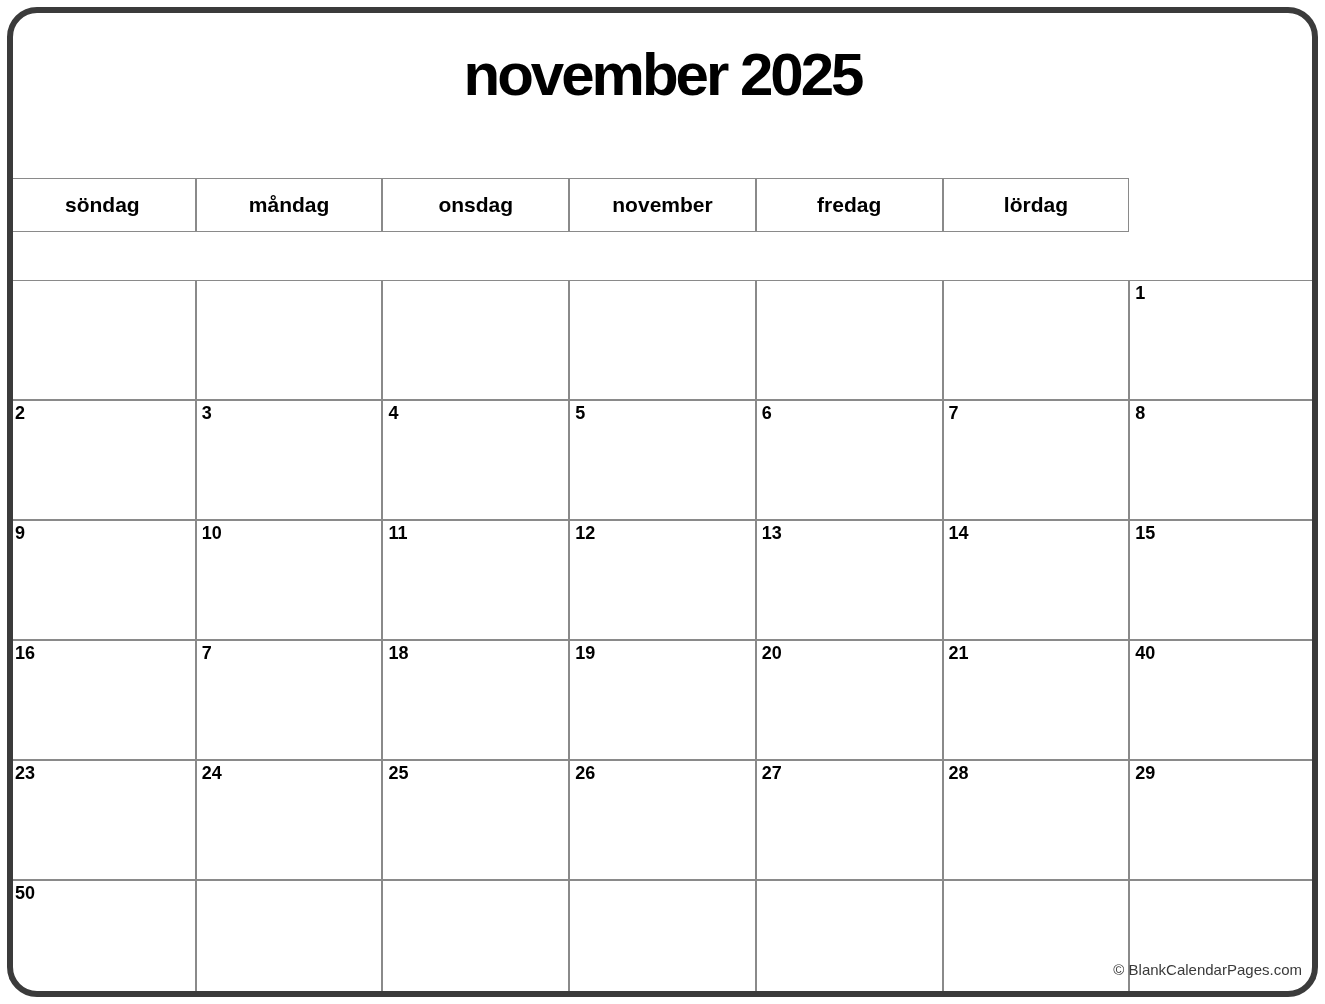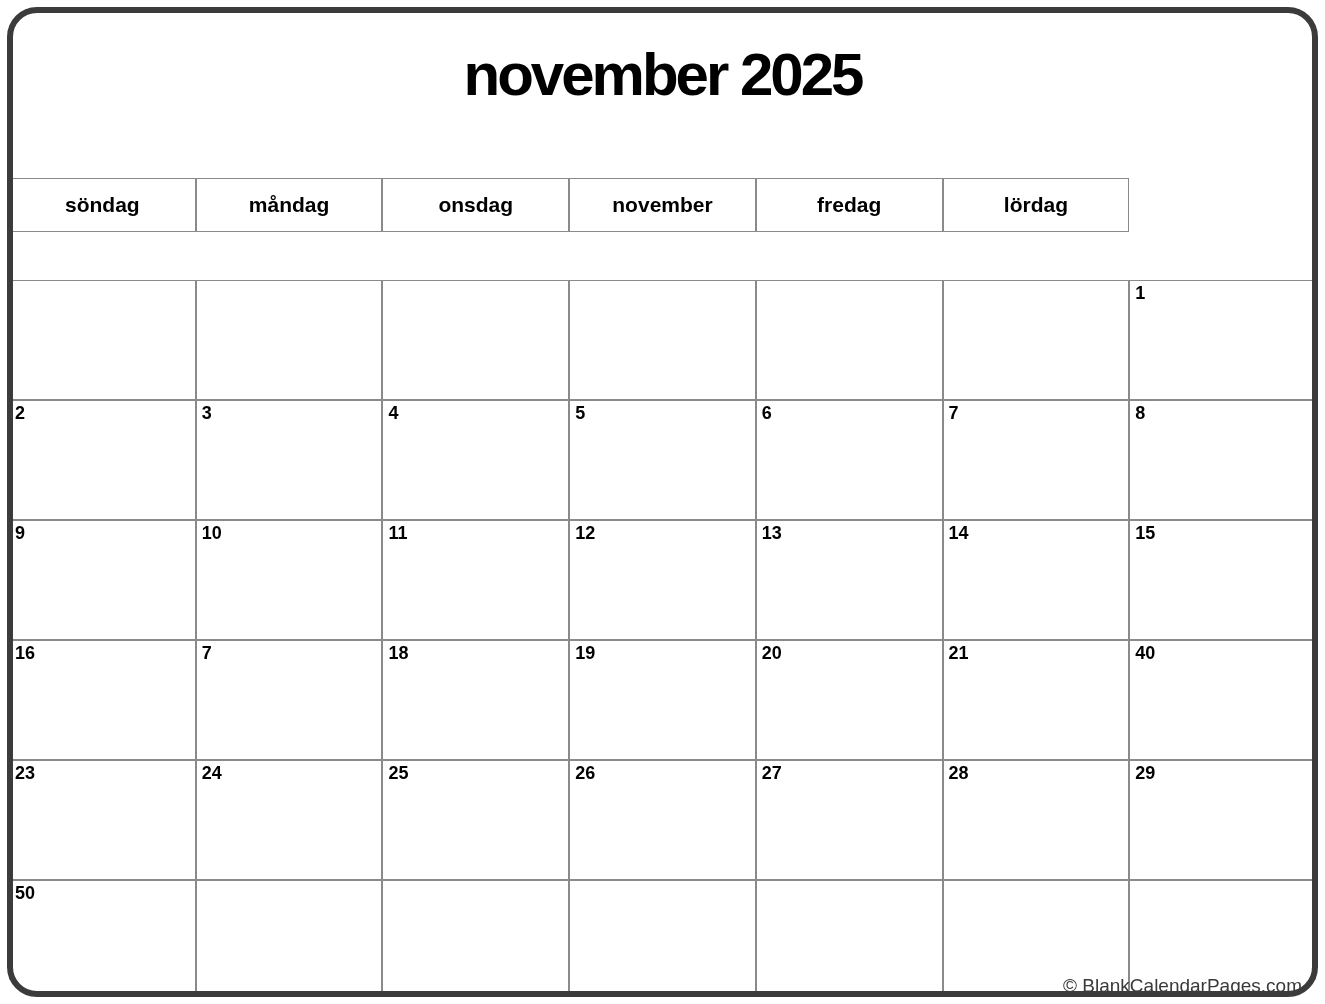--- a/index.html
+++ b/index.html
@@ -55,22 +55,22 @@
     grid-template-rows:repeat(6,1fr);
   }
   .date-cell {
     border:1px solid var(--grid,#8a8a8a);
     background:#fff;
     padding:3px 0 0 5px;
     font-size:18px; font-weight:bold;
     line-height:1.1;
   }
   .watermark {
-    position:absolute; right:16px; bottom:0;
-    font-size:19px;
+    position:absolute; right:16px; bottom:19px;
+    font-size:15px;
     color:var(--wm,#3a3a3a);
     z-index:9;
   }
 </style>
 </head>
 <body>
 
 <div class="page" style="--frame: #3b3b3b; --grid: #8a8a8a; --wm: #3a3a3a; --bg: #ffffff;">
   <div class="clip">
     <h1 class="title">november 2025</h1>

